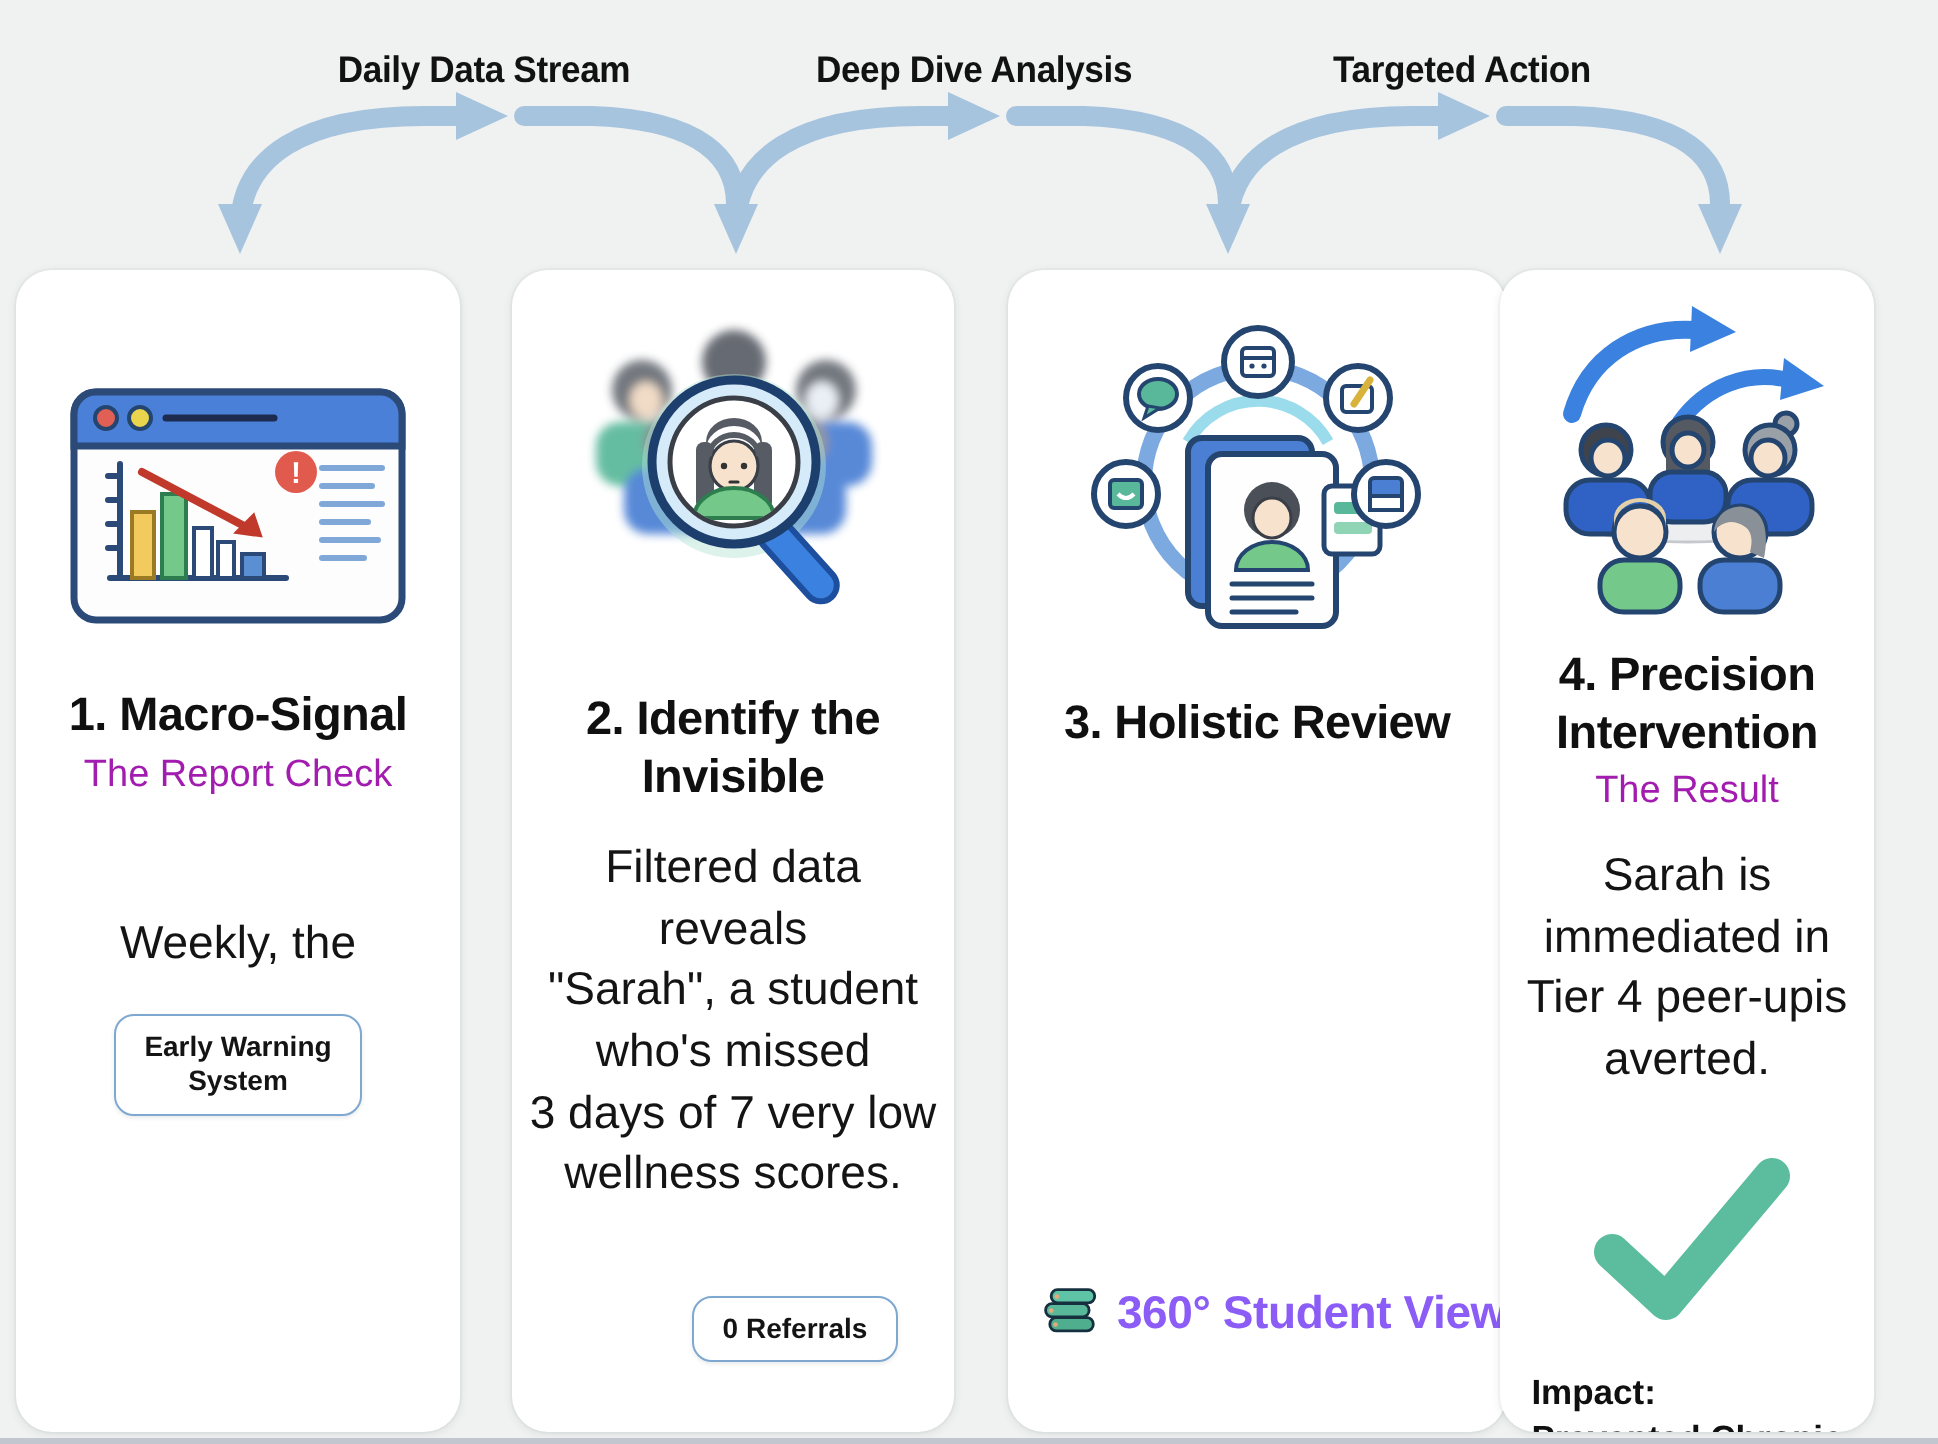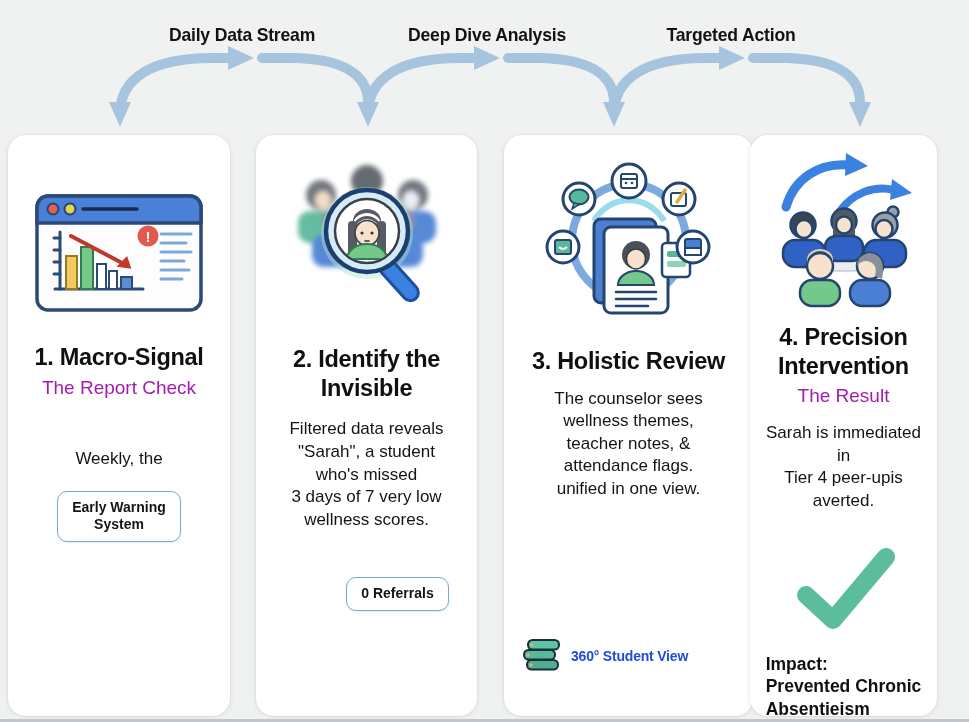--- a/index.html
+++ b/index.html
@@ -34,37 +34,37 @@
   .card-title { font-size:23.5px; font-weight:bold; color:#101010; text-align:center;
     letter-spacing:-0.3px; white-space:pre-line; line-height:1.22; }
   #card-1 .card-title { margin-top:20px; }
   #card-2 .card-title { margin-top:10px; }
   #card-3 .card-title { margin-top:14px; }
   #card-4 .card-title { margin-top:8px; }
 
   .card-subtitle { font-size:19px; color:#a21caf; text-align:center; margin-top:4px;
     white-space:pre-line; line-height:1.25; }
 
-  .card-body { font-size:17px; color:#141414; text-align:center; line-height:1.33;
+  .card-body { font-size:23px; color:#141414; text-align:center; line-height:1.33;
     white-space:pre-line; margin-top:26px; padding:0 8px; }
   #card-2 .card-body { margin-top:16px; }
   #card-3 .card-body { margin-top:12px; }
   #card-4 .card-body { margin-top:14px; }
   .card-body .emph { font-weight:bold; }
 
   .badge { border:1.5px solid #7ea8d0; border-radius:10px; background:#fff;
     padding:7px 14px; font-size:14px; font-weight:bold; color:#141414;
     text-align:center; white-space:pre-line; line-height:1.25;
     box-shadow:0 1px 2px rgba(40,50,70,.10); }
   #card-1 .badge { margin-top:20px;border-radius:10px; }
   #card-2 .badge { margin-top:46px; margin-left:62px; }
 
   .card-footer { margin-top:auto; margin-bottom:42px; display:flex; align-items:center;
     gap:9px; width:100%; padding-left:16px; }
-  .footer-text { font-size:14px; font-weight:bold; color:#1d4ed8; letter-spacing:-0.2px;
+  .footer-text { font-size:23px; font-weight:bold; color:#8b5cf6; letter-spacing:-0.2px;
     white-space:nowrap; }
 
   .check-wrap { margin-top:28px; }
   .impact-text { font-size:17.5px; font-weight:bold; color:#101010; text-align:left;
     white-space:pre-line; line-height:1.3; margin-top:16px; }
 
   #bottom-edge { position:absolute; left:0; bottom:0; width:969px; height:3px;
     background:#c2c7cf; }
 </style>
 </head>
@@ -233,25 +233,20 @@
           <path d="M18,88 q4,4 8,0" fill="none" stroke="#fff" stroke-width="2"></path>
         </g>
         <g>
           <circle cx="152" cy="88" r="16" fill="#fff" stroke="#24456f" stroke-width="3"></circle>
           <rect x="144" y="80" width="16" height="16" rx="2" fill="#4a7fd4" stroke="#24456f" stroke-width="2"></rect>
           <rect x="144" y="89" width="16" height="7" fill="#fff" stroke="#24456f" stroke-width="2"></rect>
         </g>
       </svg>
     </div>
     <div class="card-title">3. Holistic Review</div>
-    <div class="card-body">The counselor sees
-wellness themes,
-teacher notes, &amp;
-attendance flags.
-unified in one view.</div>
     <div class="card-footer">
       <svg width="42" height="36" viewBox="0 0 42 36">
         <rect x="8" y="2" width="31" height="9.5" rx="4.5" fill="#5fc3a5" stroke="#17303f" stroke-width="2"></rect>
         <rect x="4" y="12" width="31" height="9.5" rx="4.5" fill="#58b899" stroke="#17303f" stroke-width="2"></rect>
         <rect x="7" y="22" width="31" height="9.5" rx="4.5" fill="#4fae8e" stroke="#17303f" stroke-width="2"></rect>
         <circle cx="12" cy="7" r="1.7" fill="#e8a87c"></circle>
         <circle cx="8" cy="17" r="1.7" fill="#e8a87c"></circle>
         <circle cx="11" cy="27" r="1.7" fill="#e8a87c"></circle>
       </svg>
       <span class="footer-text">360° Student View</span>

